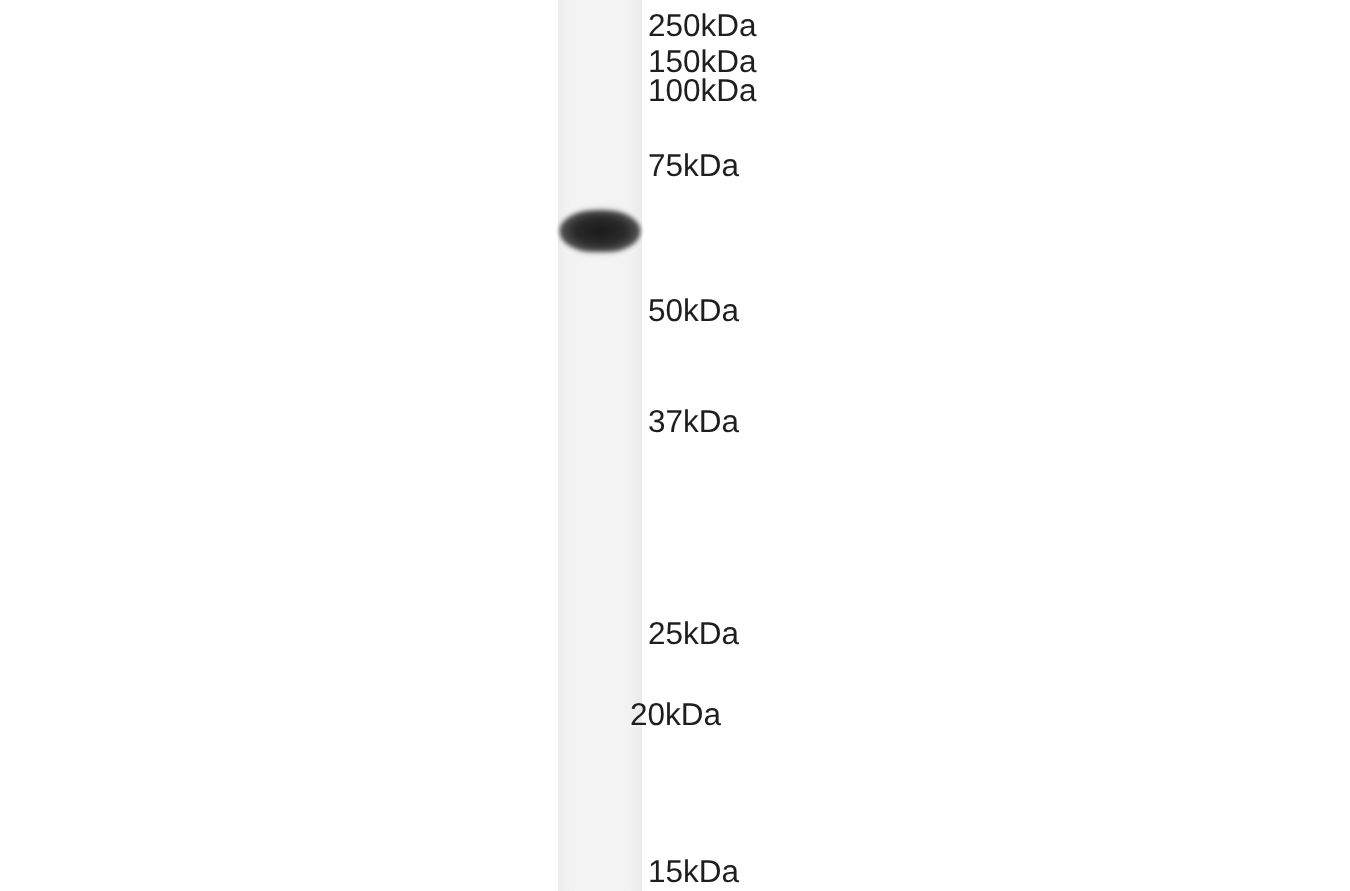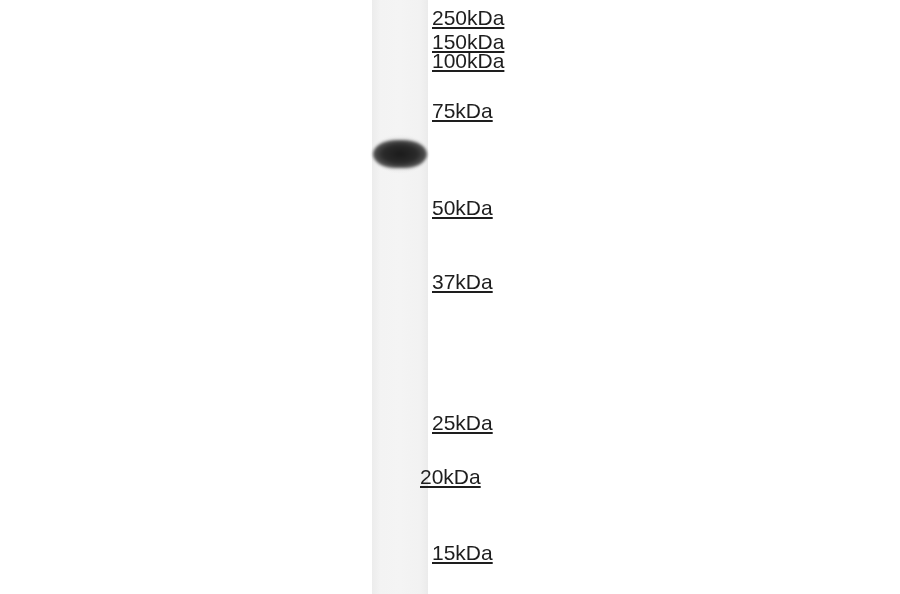--- a/index.html
+++ b/index.html
@@ -15,31 +15,30 @@
       filter: blur(1.5px);
     }
     .band-halo {
       position: absolute; left: 370px; top: 134px; width: 60px; height: 40px;
       border-radius: 50%;
       background: radial-gradient(ellipse at 50% 50%, rgba(120,120,120,0.35) 0%, rgba(200,200,200,0) 70%);
     }
     .marker {
       position: absolute; left: 432px; font-size: 21px; color: #1e1e1e; line-height: 1;
       white-space: nowrap;
-      text-decoration: underline;
     }
   </style>
 </head>
 <body>
 
 <div class="lane"></div>
 <div class="band-halo"></div>
 <div class="band"></div>
 
 <div class="marker" style="top:7px">250kDa</div>
 <div class="marker" style="top:31px">150kDa</div>
 <div class="marker" style="top:50px">100kDa</div>
 <div class="marker" style="top:100px">75kDa</div>
 <div class="marker" style="top:197px">50kDa</div>
 <div class="marker" style="top:271px">37kDa</div>
 <div class="marker" style="top:412px">25kDa</div>
 <div class="marker" style="top:466px;left:420px">20kDa</div>
-<div class="marker" style="top:542px">15kDa</div>
+<div class="marker" style="top:571px">15kDa</div>
 
 </body></html>

